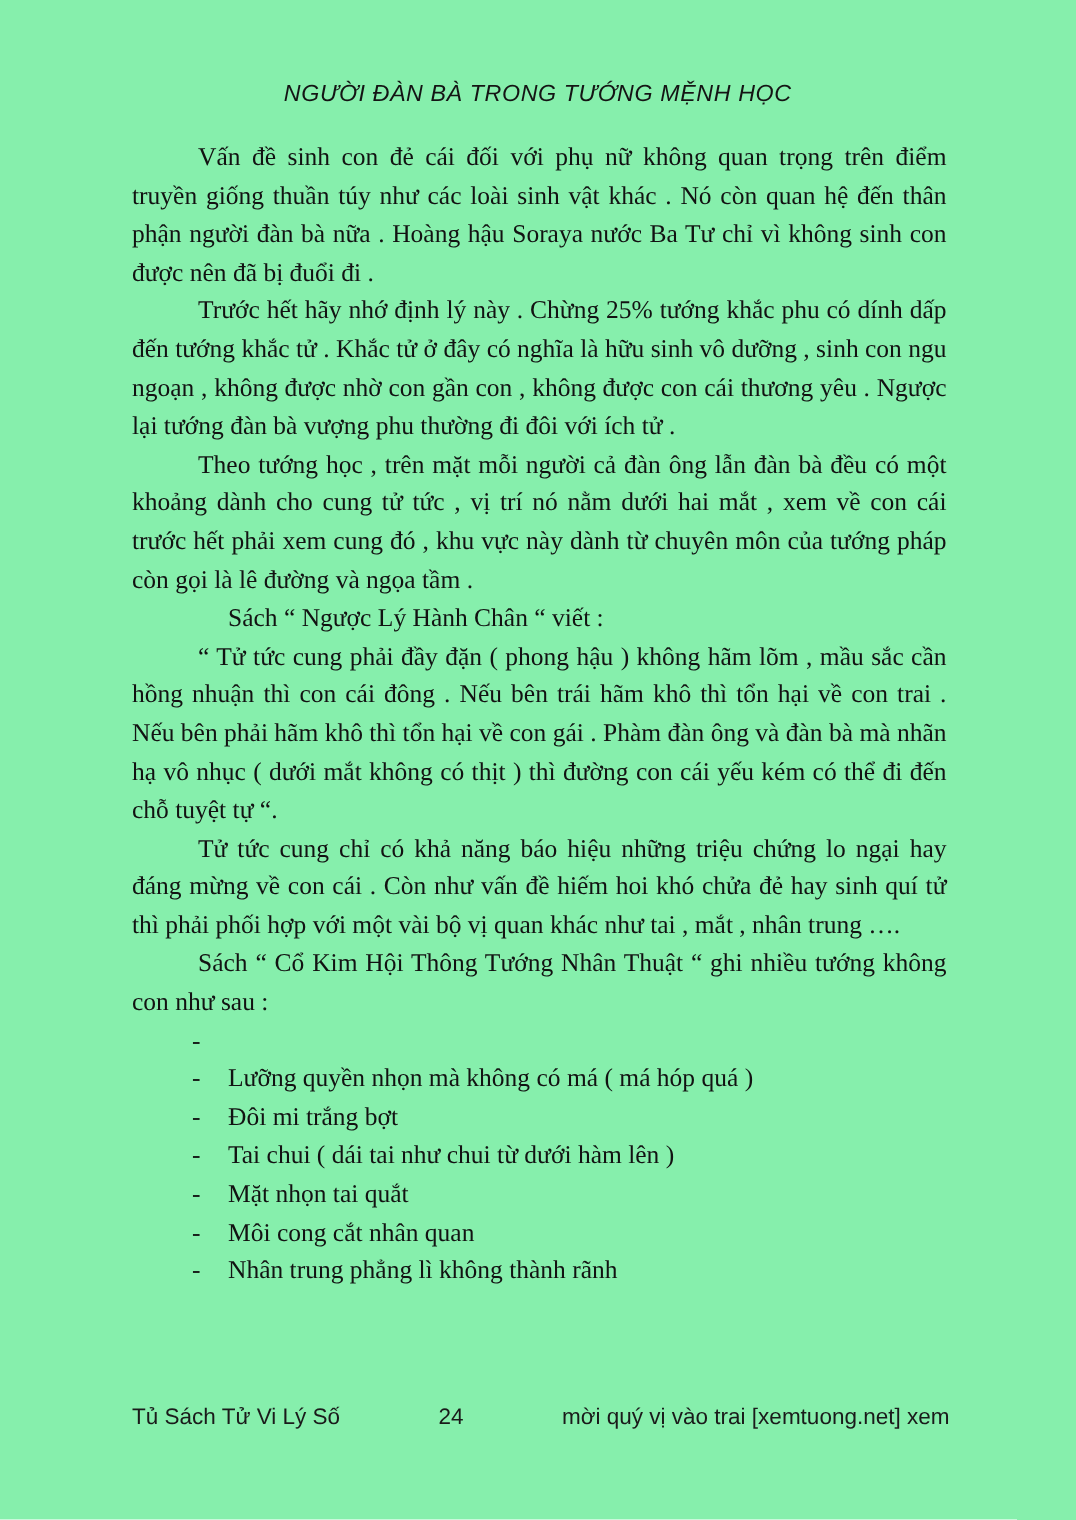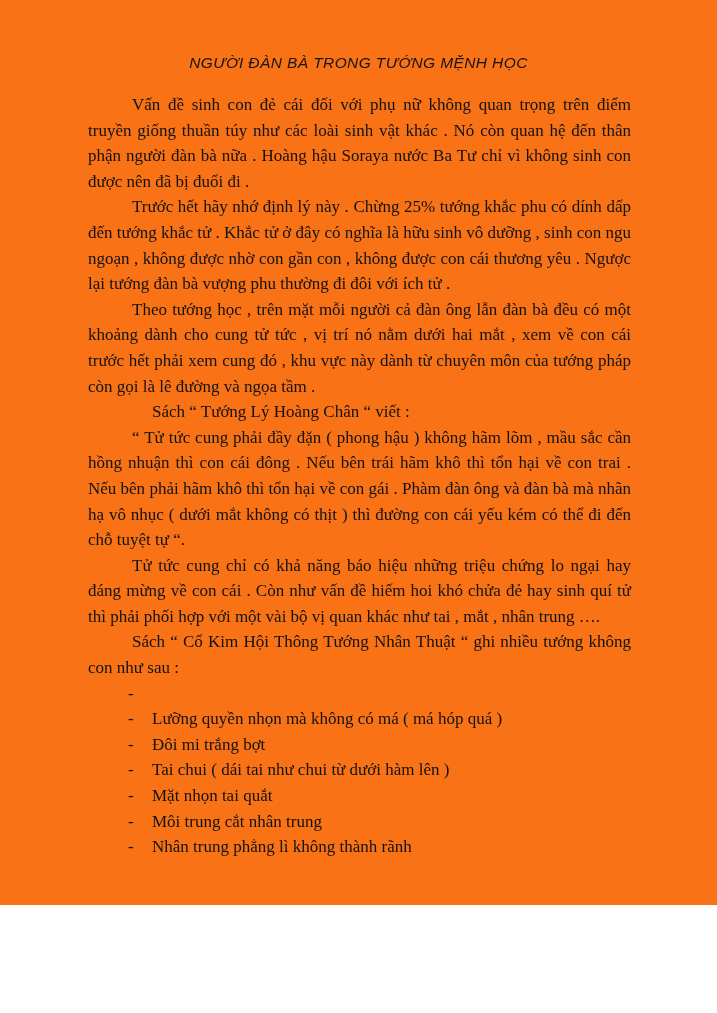--- a/index.html
+++ b/index.html
@@ -3,22 +3,22 @@
 <meta charset="utf-8">
 <style>
   html, body {
     margin: 0;
     padding: 0;
     background: #ffffff;
   }
   .page {
     position: relative;
     width: 717px;
-    height: 905px;
-    background: #f97316;
+    height: 1013px;
+    background: #86efac;
     color: #111111;
     overflow: hidden;
   }
   .doc-title {
     position: absolute;
     top: 54px;
     left: 0;
     right: 0;
     text-align: center;
     font-family: "Liberation Sans", sans-serif;
@@ -78,21 +78,21 @@
 <body>
 
 <div class="page">
 
   <div class="doc-title">NGƯỜI ĐÀN BÀ TRONG TƯỚNG MỆNH HỌC</div>
 
   <div class="content">
     <p class="para">Vấn đề sinh con đẻ cái đối với phụ nữ không quan trọng trên điểm truyền giống thuần túy như các loài sinh vật khác . Nó còn quan hệ đến thân phận người đàn bà nữa . Hoàng hậu Soraya nước Ba Tư chỉ vì không sinh con được nên đã bị đuổi đi .</p>
     <p class="para">Trước hết hãy nhớ định lý này . Chừng 25% tướng khắc phu có dính dấp đến tướng khắc tử . Khắc tử ở đây có nghĩa là hữu sinh vô dưỡng , sinh con ngu ngoạn , không được nhờ con gần con , không được con cái thương yêu . Ngược lại tướng đàn bà vượng phu thường đi đôi với ích tử .</p>
     <p class="para">Theo tướng học , trên mặt mỗi người cả đàn ông lẫn đàn bà đều có một khoảng dành cho cung tử tức , vị trí nó nằm dưới hai mắt , xem về con cái trước hết phải xem cung đó , khu vực này dành từ chuyên môn của tướng pháp còn gọi là lê đường và ngọa tầm .</p>
-    <p class="para indent-lg">Sách “ Tướng Lý Hoàng Chân “ viết :</p>
+    <p class="para indent-lg">Sách “ Ngược Lý Hành Chân “ viết :</p>
     <p class="para">“ Tử tức cung phải đầy đặn ( phong hậu ) không hãm lõm , mầu sắc cần hồng nhuận thì con cái đông . Nếu bên trái hãm khô thì tổn hại về con trai . Nếu bên phải hãm khô thì tổn hại về con gái . Phàm đàn ông và đàn bà mà nhãn hạ vô nhục ( dưới mắt không có thịt ) thì đường con cái yếu kém có thể đi đến chỗ tuyệt tự “.</p>
     <p class="para">Tử tức cung chỉ có khả năng báo hiệu những triệu chứng lo ngại hay đáng mừng về con cái . Còn như vấn đề hiếm hoi khó chửa đẻ hay sinh quí tử thì phải phối hợp với một vài bộ vị quan khác như tai , mắt , nhân trung ….</p>
     <p class="para">Sách “ Cổ Kim Hội Thông Tướng Nhân Thuật “ ghi nhiều tướng không con như sau :</p>
 
     <div class="booklist">
       <div class="li">
         <span class="dash">-</span>
       </div>
       <div class="li">
         <span class="dash">-</span>
@@ -105,21 +105,21 @@
       <div class="li">
         <span class="dash">-</span>
         <span class="li-text">Tai chui ( dái tai như chui từ dưới hàm lên )</span>
       </div>
       <div class="li">
         <span class="dash">-</span>
         <span class="li-text">Mặt nhọn tai quắt</span>
       </div>
       <div class="li">
         <span class="dash">-</span>
-        <span class="li-text">Môi trung cắt nhân trung</span>
+        <span class="li-text">Môi cong cắt nhân quan</span>
       </div>
       <div class="li">
         <span class="dash">-</span>
         <span class="li-text">Nhân trung phẳng lì không thành rãnh</span>
       </div>
     </div>
   </div>
 
   <div class="page-footer">
     <span class="fl">Tủ Sách Tử Vi Lý Số</span>

